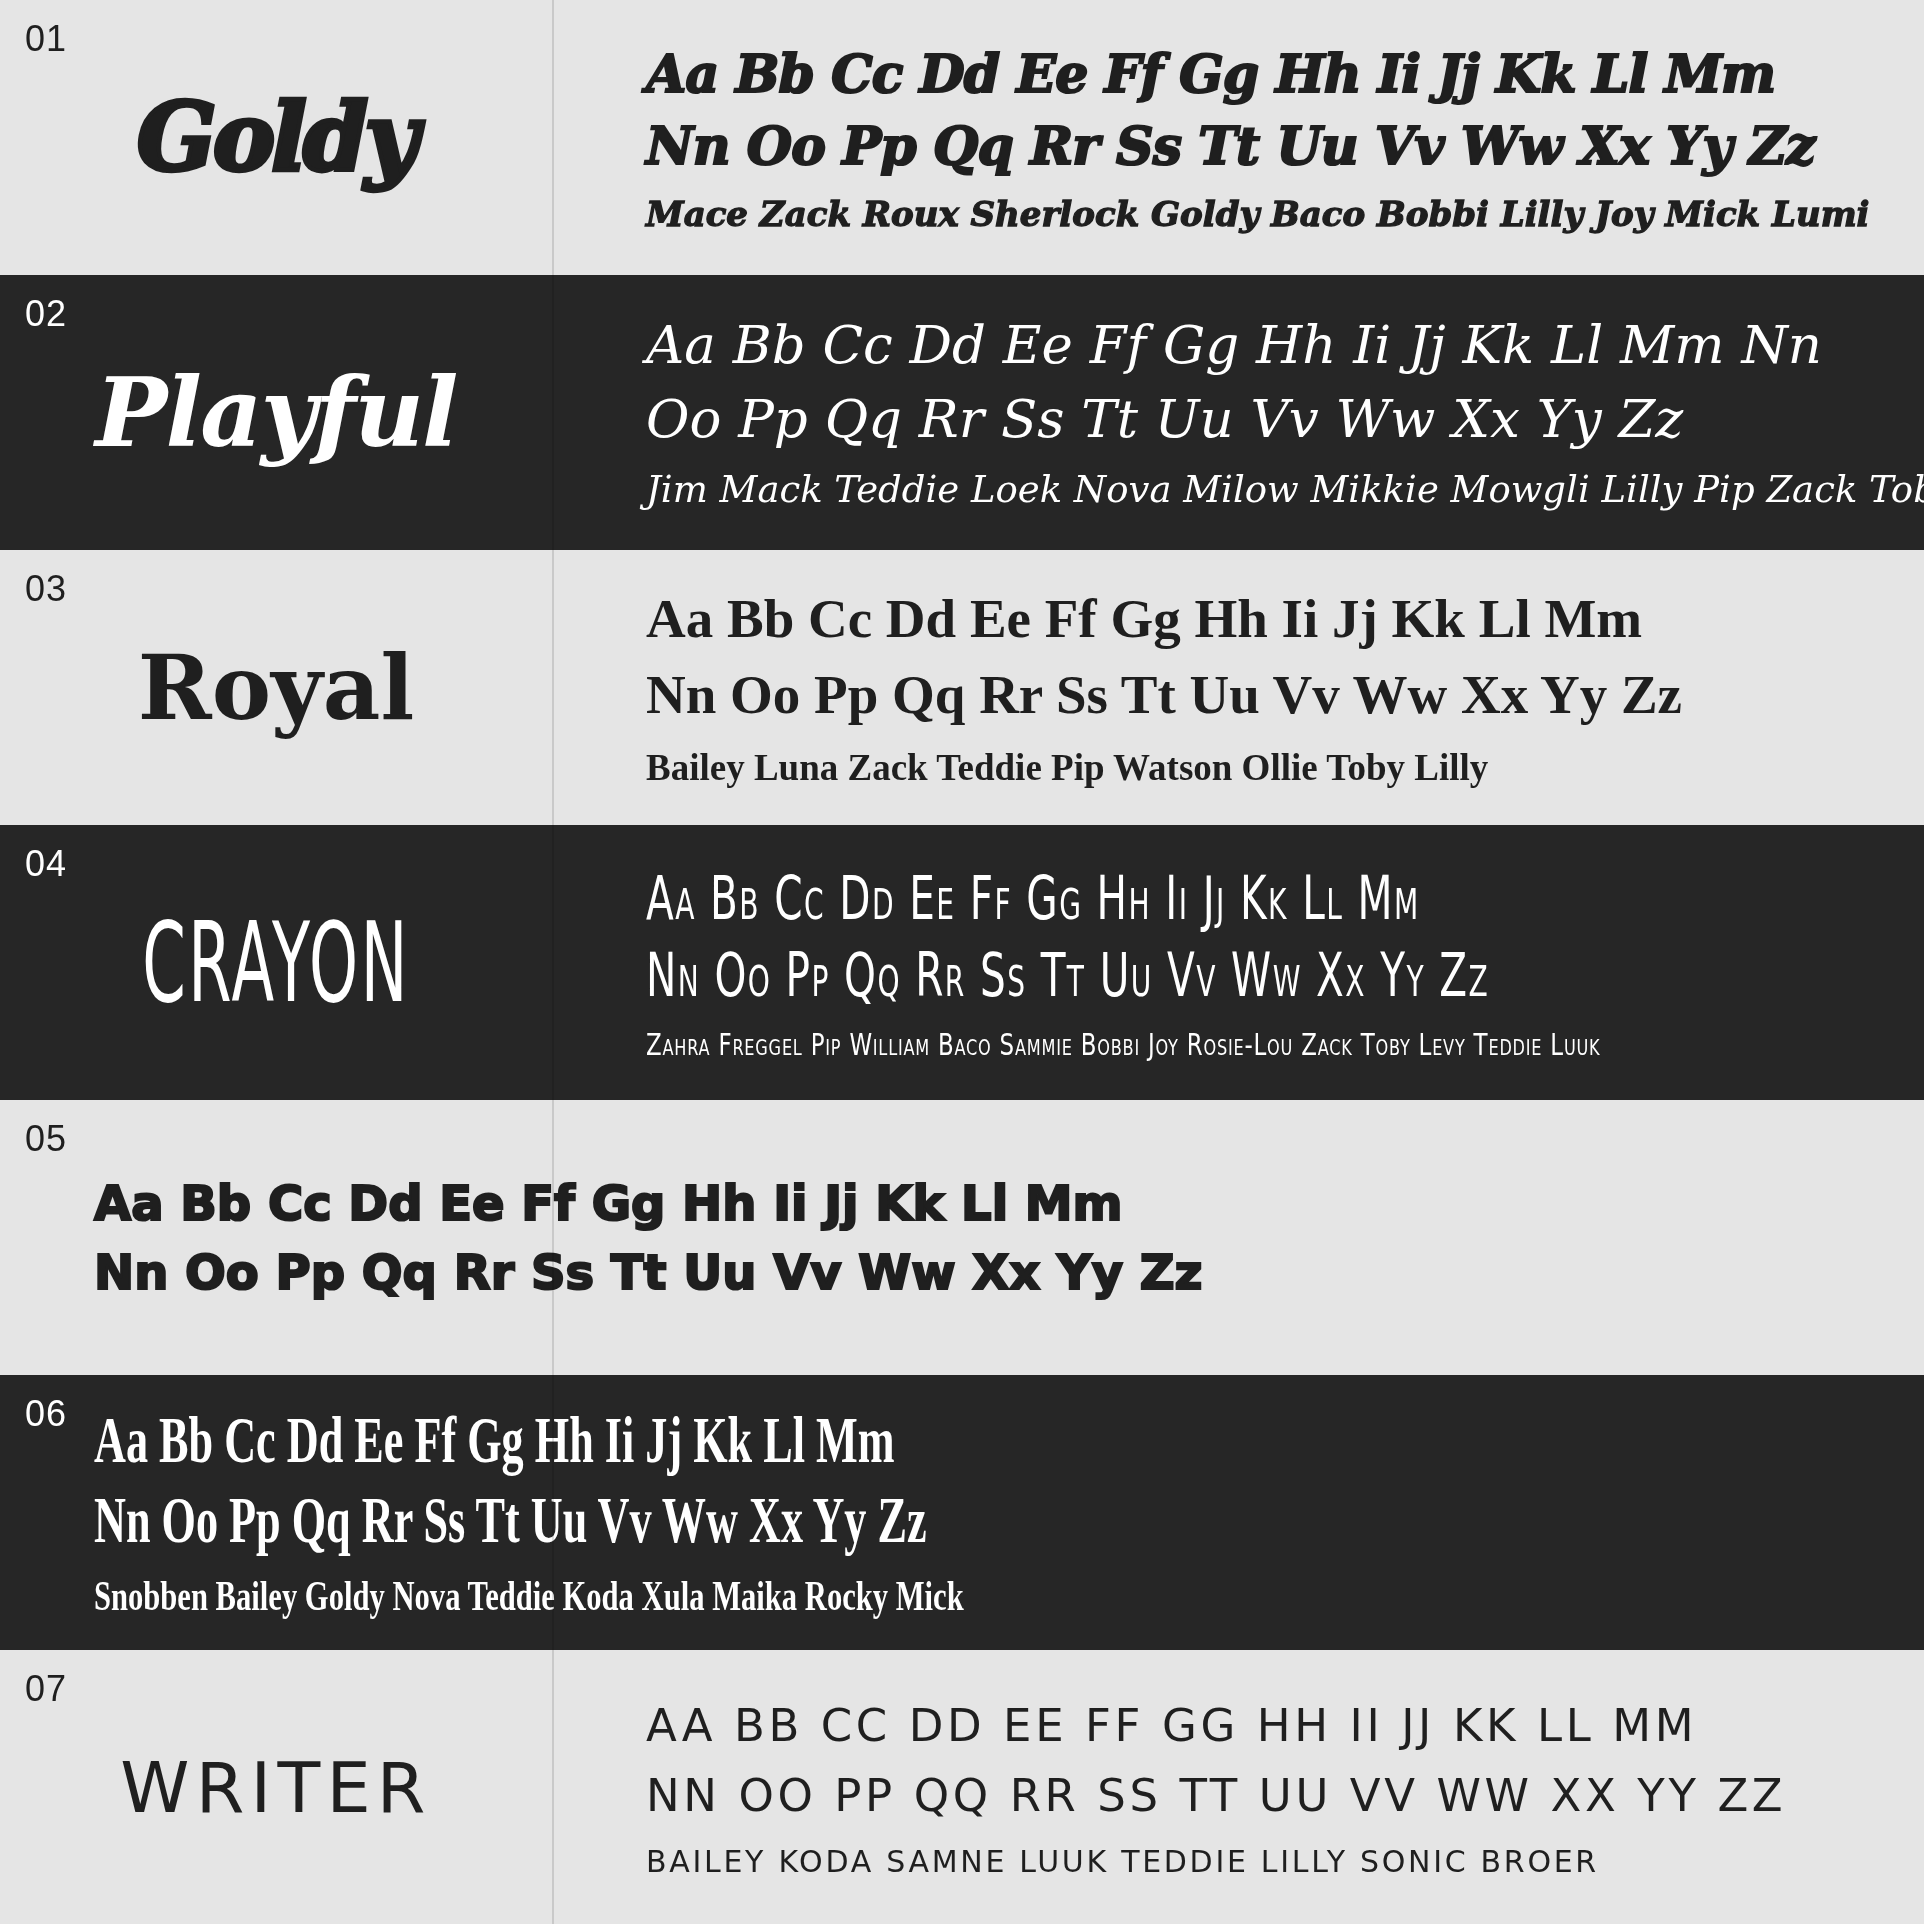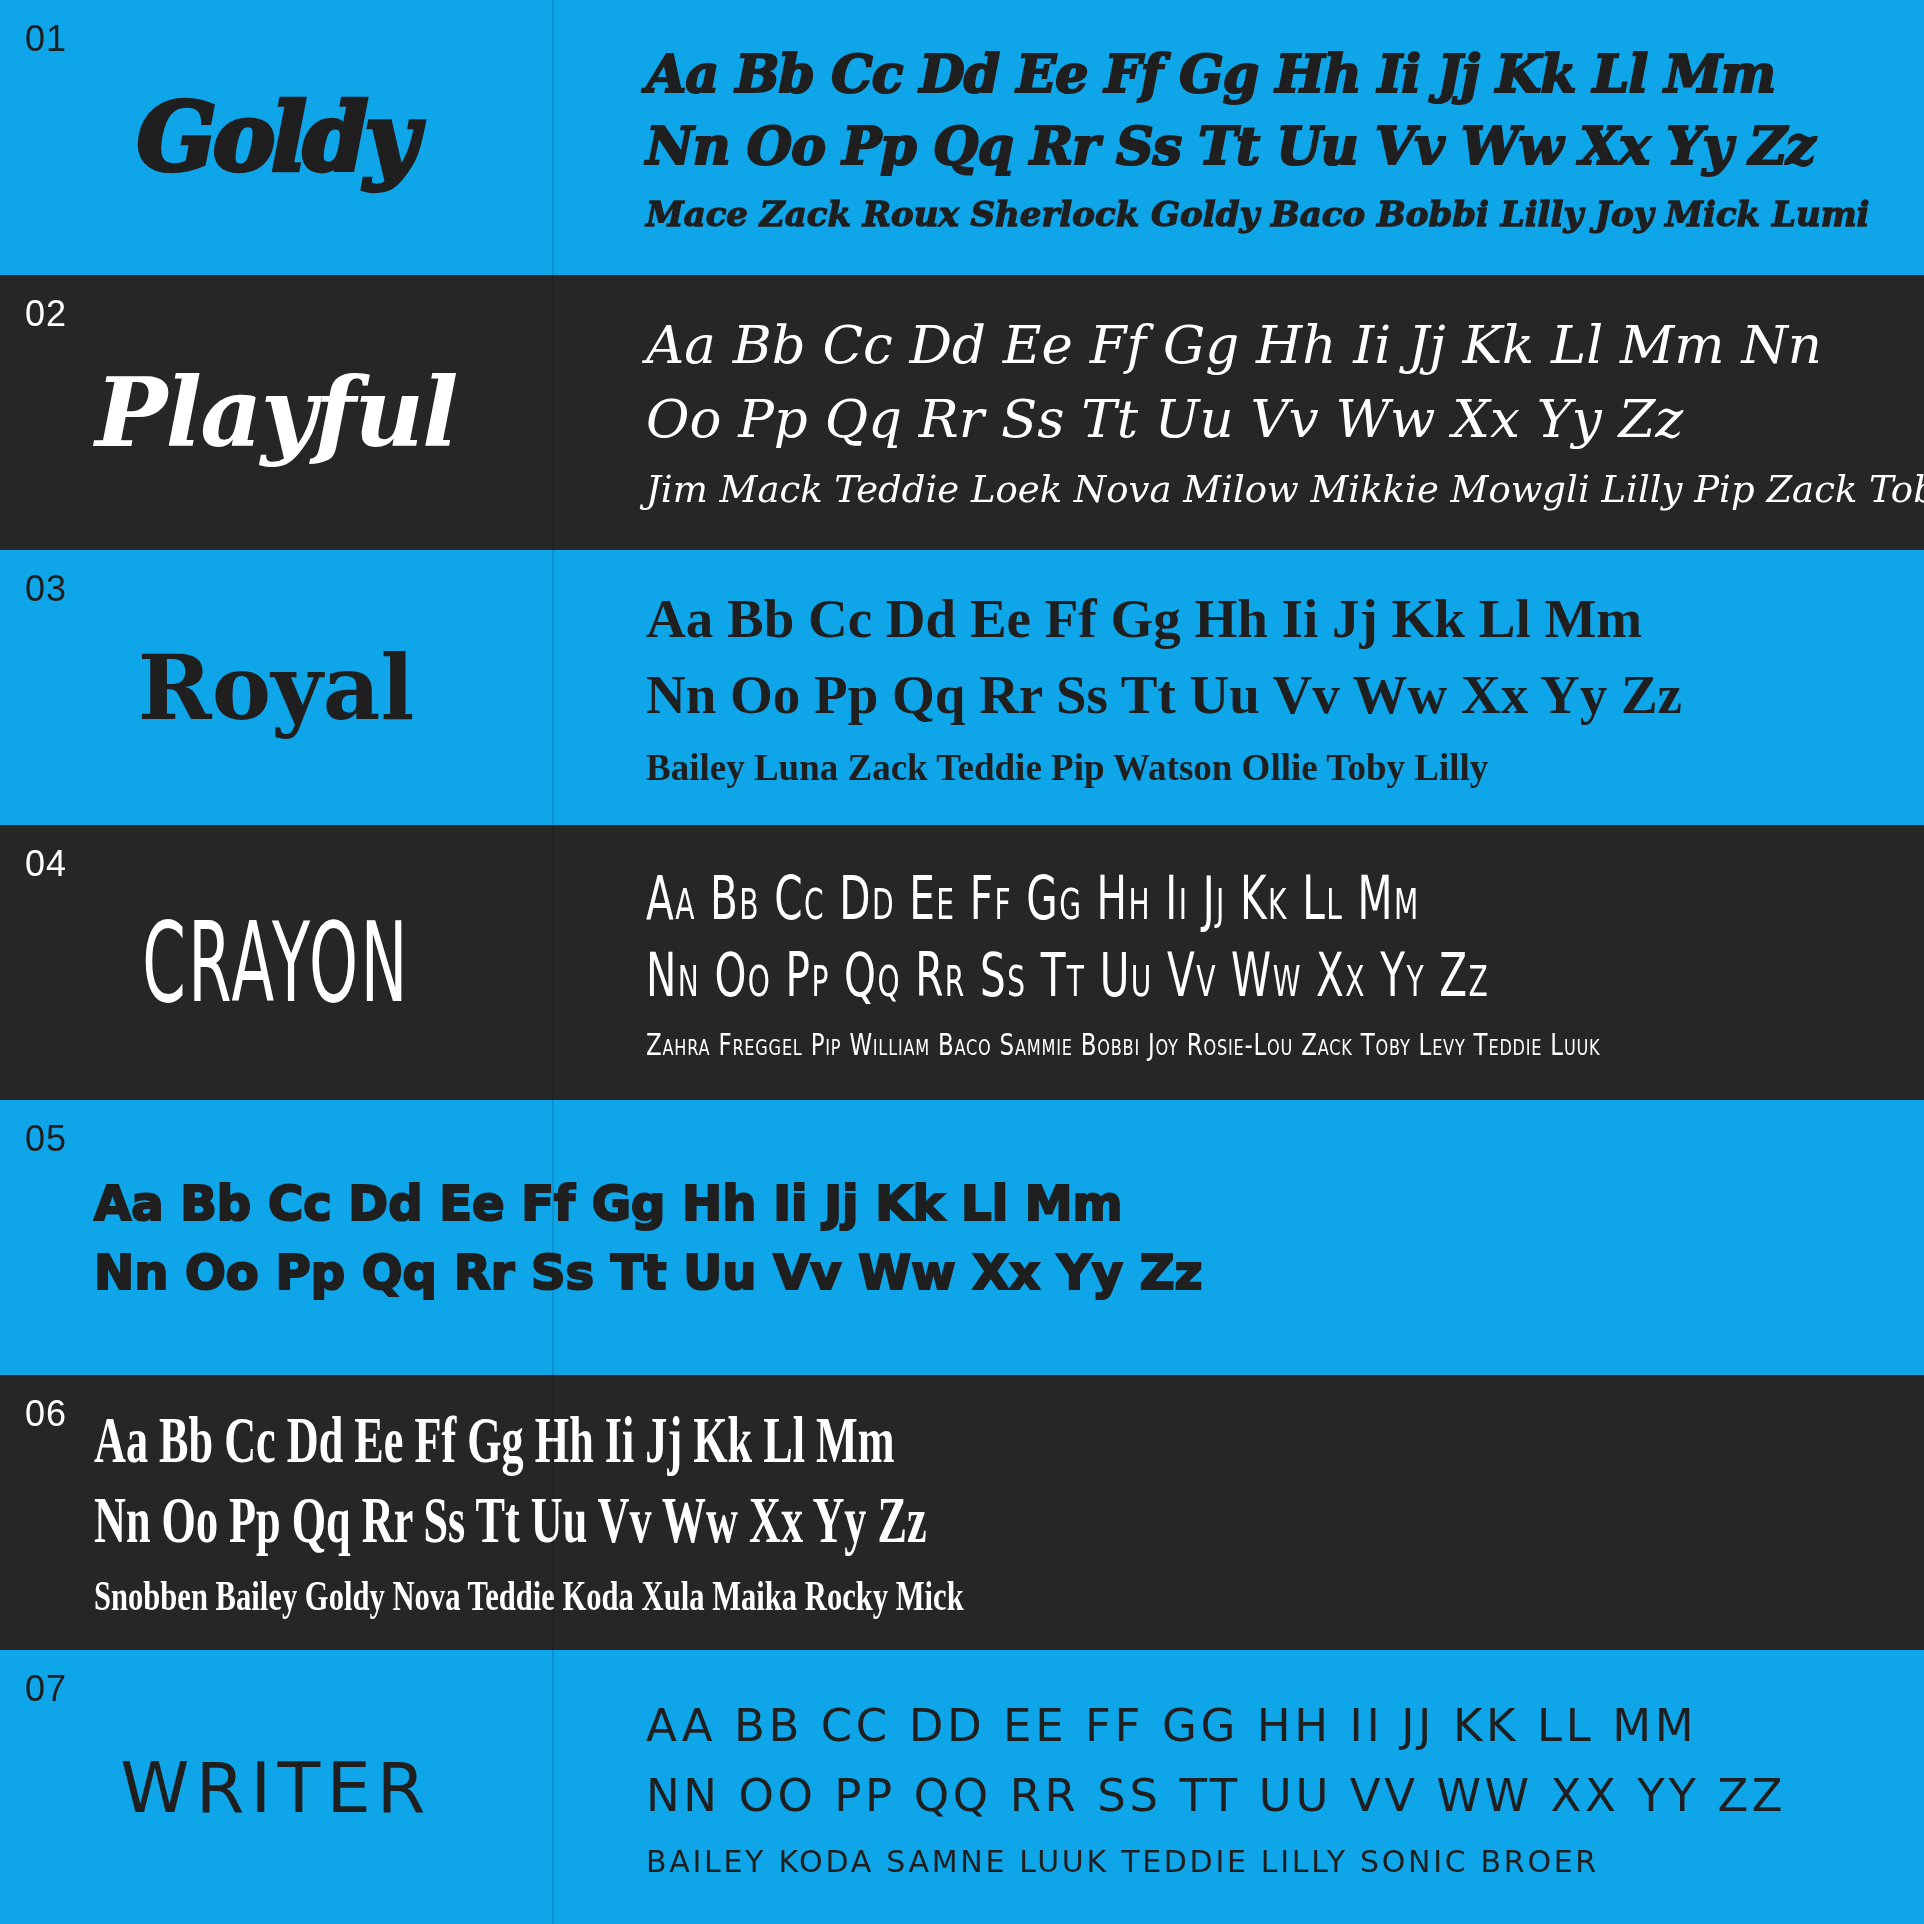--- a/index.html
+++ b/index.html
@@ -1,19 +1,19 @@
 <!DOCTYPE html>
 <html style="font-size:14.3px"><head>
 <meta charset="utf-8">
 <style>
   html,body { margin:0; padding:0; background:#ffffff; }
   .sheet {
     width:1925px; height:1925px; position:relative;
     display:flex; flex-direction:column;
-    background:#0ea5e9; color:#1f1f1f;
+    background:#e5e5e5; color:#1f1f1f;
     font-family:"Liberation Sans", sans-serif;
     overflow:hidden;
   }
   .col-divider {
     position:absolute; left:552px; top:0; bottom:0; width:1.8px;
     background:rgba(0,0,0,0.12); z-index:9;
   }
   .row {
     flex:1 1 0; position:relative; display:flex; align-items:center;
     overflow:hidden;

